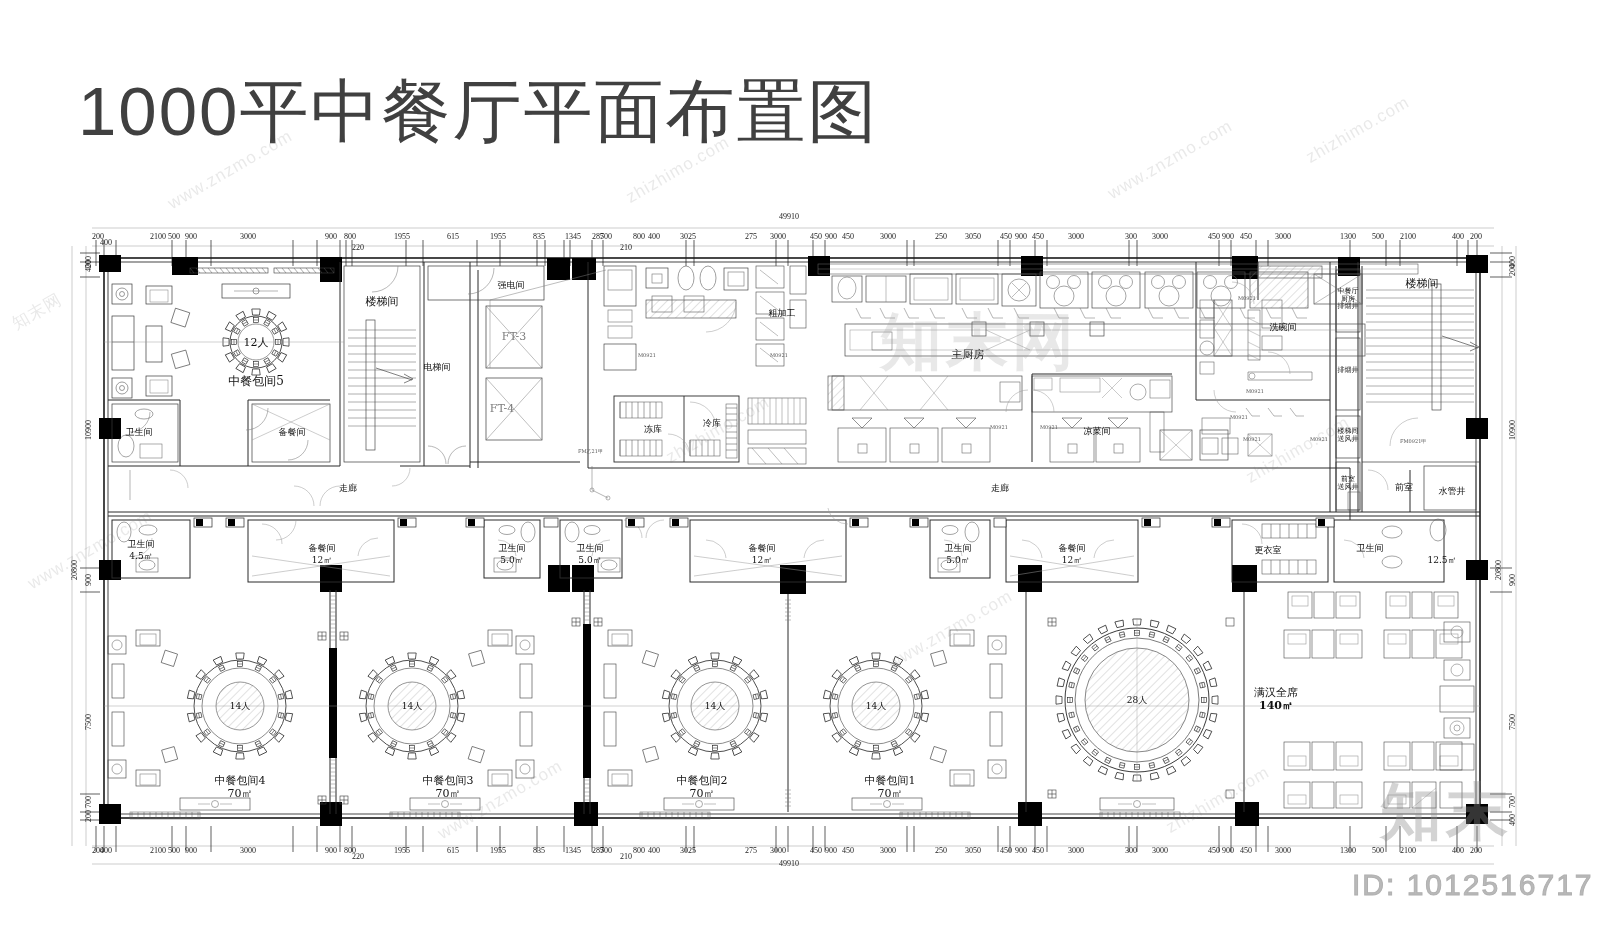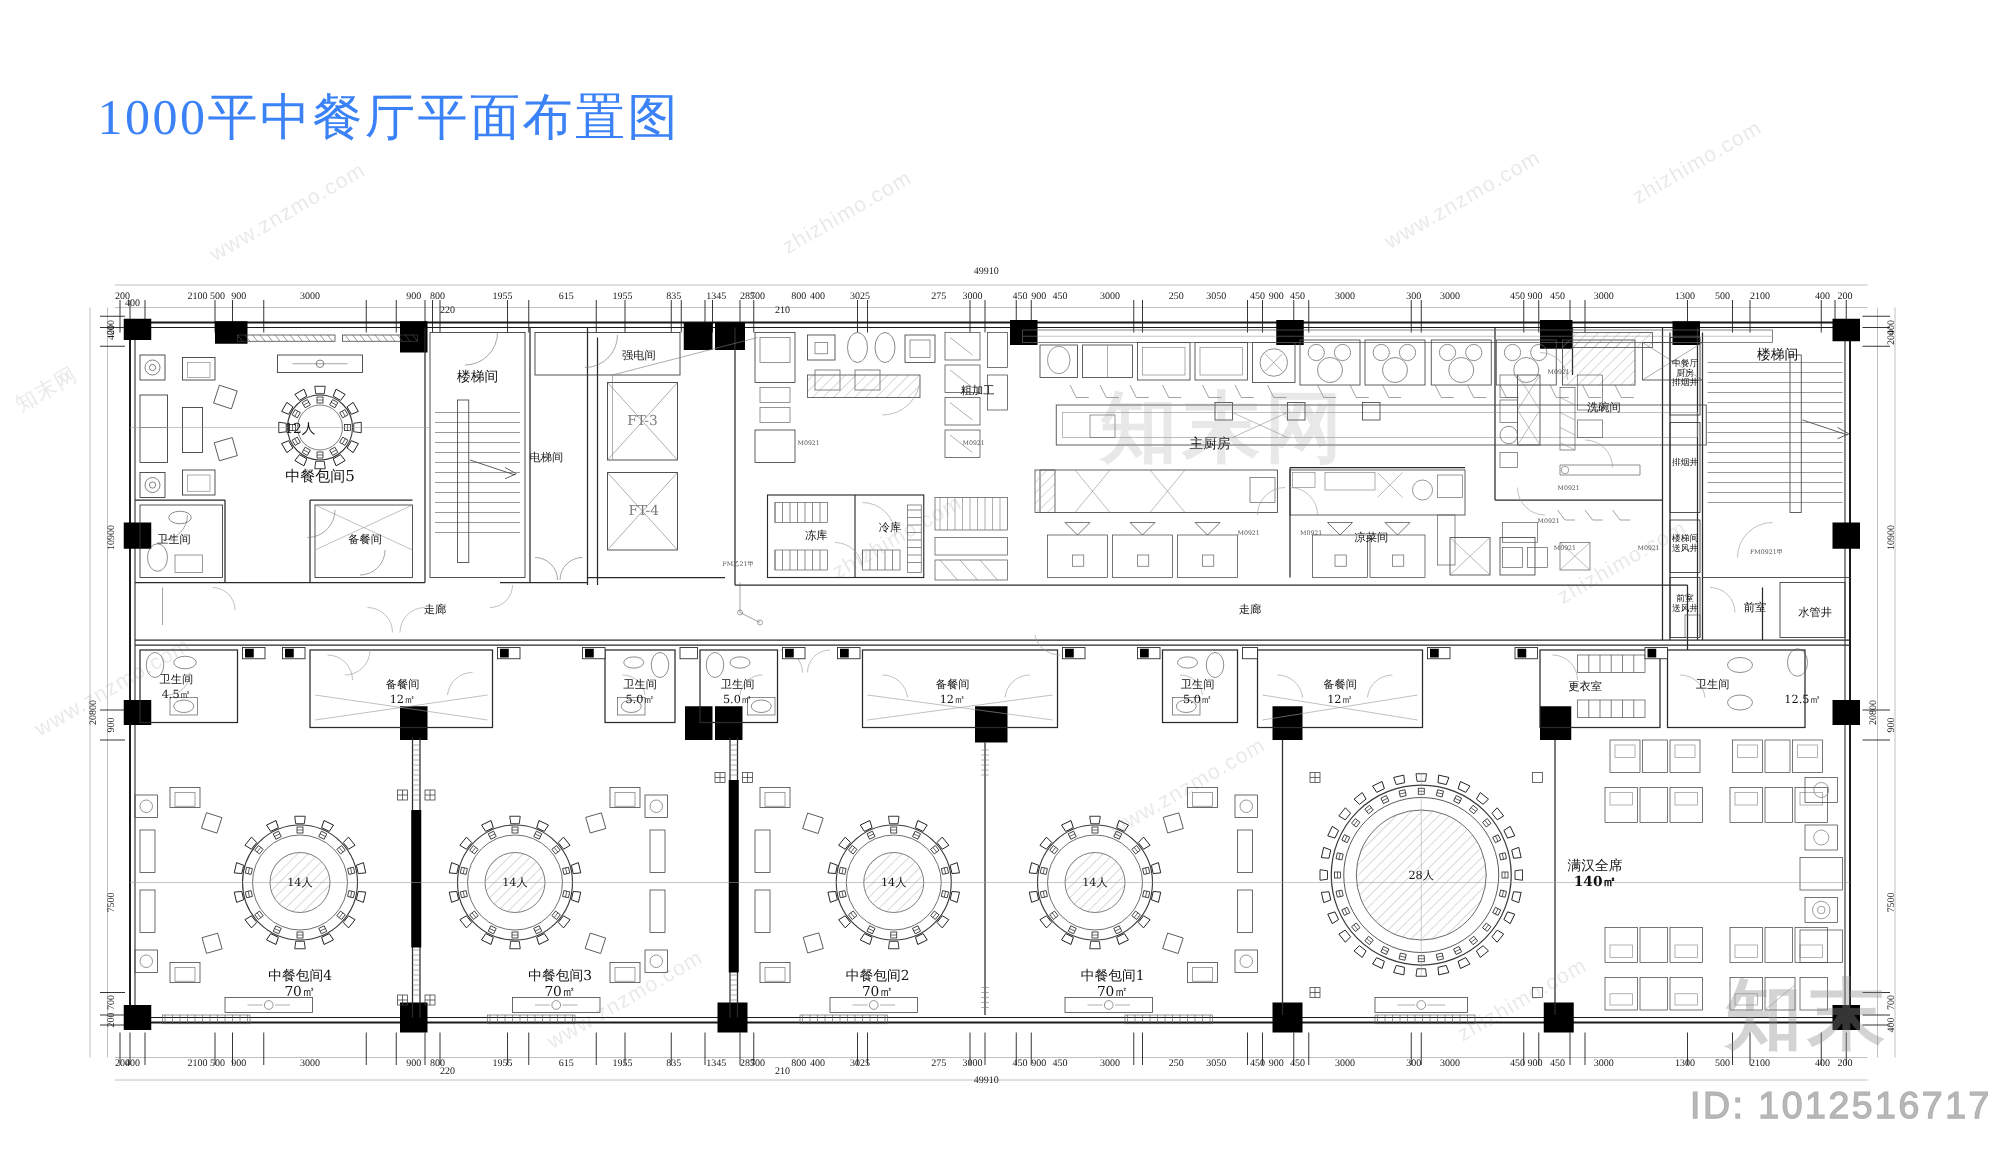--- a/index.html
+++ b/index.html
@@ -1,22 +1,22 @@
 <!DOCTYPE html>
 <html><head>
 <meta charset="utf-8">
 <style>
   html,body{margin:0;padding:0;background:#ffffff;}
   body{width:1600px;height:941px;position:relative;overflow:hidden;
        font-family:"Liberation Serif","DejaVu Serif",serif;color:#1a1a1a;}
 
   
-  #title{position:absolute;left:78px;top:66px;font-size:40px;letter-spacing:2px;
-         font-weight:400;color:#3b82f6;white-space:nowrap;
-         font-family:Liberation Serif, serif;}
+  #title{position:absolute;left:78px;top:66px;font-size:69px;letter-spacing:2px;
+         font-weight:400;color:#404040;white-space:nowrap;
+         font-family:Liberation Sans, sans-serif;}
 
   
   #plan{position:absolute;left:0;top:0;width:1600px;height:941px;}
   #plan svg{display:block;}
 
   
   .wm{position:absolute;color:rgba(120,120,120,0.16);font-size:17px;
       font-family:"Liberation Sans",sans-serif;transform:rotate(-30deg);
       white-space:nowrap;pointer-events:none;letter-spacing:1px;}
   .wmbig{position:absolute;pointer-events:none;
@@ -1070,29 +1070,29 @@
 
   <g stroke="#6a6a6a" fill="none" stroke-width="0.5">
     <path d="M592,466 L592,490 L608,498"></path>
     <circle cx="592" cy="490" r="2"></circle>
         <circle cx="608" cy="498" r="2"></circle>
     <path d="M130,470 L130,500"></path>
   </g>
 </svg>
 </div>
 
-<div class="lbl rm" style="left:210px;top:337px;width:60px;">12人</div>
+<div class="lbl rm" style="left:226px;top:337px;width:60px;">12人</div>
 <div class="lbl rm" style="left:196px;top:375px;width:120px;font-size:12px;">中餐包间5</div>
 <div class="lbl rm" style="left:352px;top:296px;width:60px;">楼梯间</div>
 <div class="lbl rm-s" style="left:266px;top:427px;width:52px;">备餐间</div>
 <div class="lbl rm-s" style="left:113px;top:427px;width:52px;">卫生间</div>
 <div class="lbl rm-s" style="left:480px;top:280px;width:62px;">强电间</div>
 <div class="lbl rm-s" style="left:406px;top:362px;width:62px;">电梯间</div>
 <div class="lbl" style="left:490px;top:330px;width:48px;font-size:11px;color:#7d7d7d;">FT-3</div>
-<div class="lbl" style="left:491px;top:402px;width:48px;font-size:11px;color:#7d7d7d;text-align:center;">FT-4</div>
+<div class="lbl" style="left:478px;top:402px;width:48px;font-size:11px;color:#7d7d7d;text-align:center;">FT-4</div>
 <div class="lbl rm-s" style="left:760px;top:308px;width:44px;">粗加工</div>
 <div class="lbl rm-s" style="left:622px;top:424px;width:40px;text-align:right;">冻库</div>
 <div class="lbl rm-s" style="left:692px;top:418px;width:40px;">冷库</div>
 <div class="lbl rm" style="left:938px;top:349px;width:60px;">主厨房</div>
 <div class="lbl rm-s" style="left:1072px;top:426px;width:50px;">凉菜间</div>
 <div class="lbl rm-s" style="left:1258px;top:322px;width:50px;">洗碗间</div>
 <div class="lbl rm-xs" style="left:1336px;top:288px;width:24px;white-space:pre-line;line-height:7.5px;">中餐厅
 厨房
 排烟井</div>
 <div class="lbl rm-xs" style="left:1336px;top:366px;width:24px;">排烟井</div>

